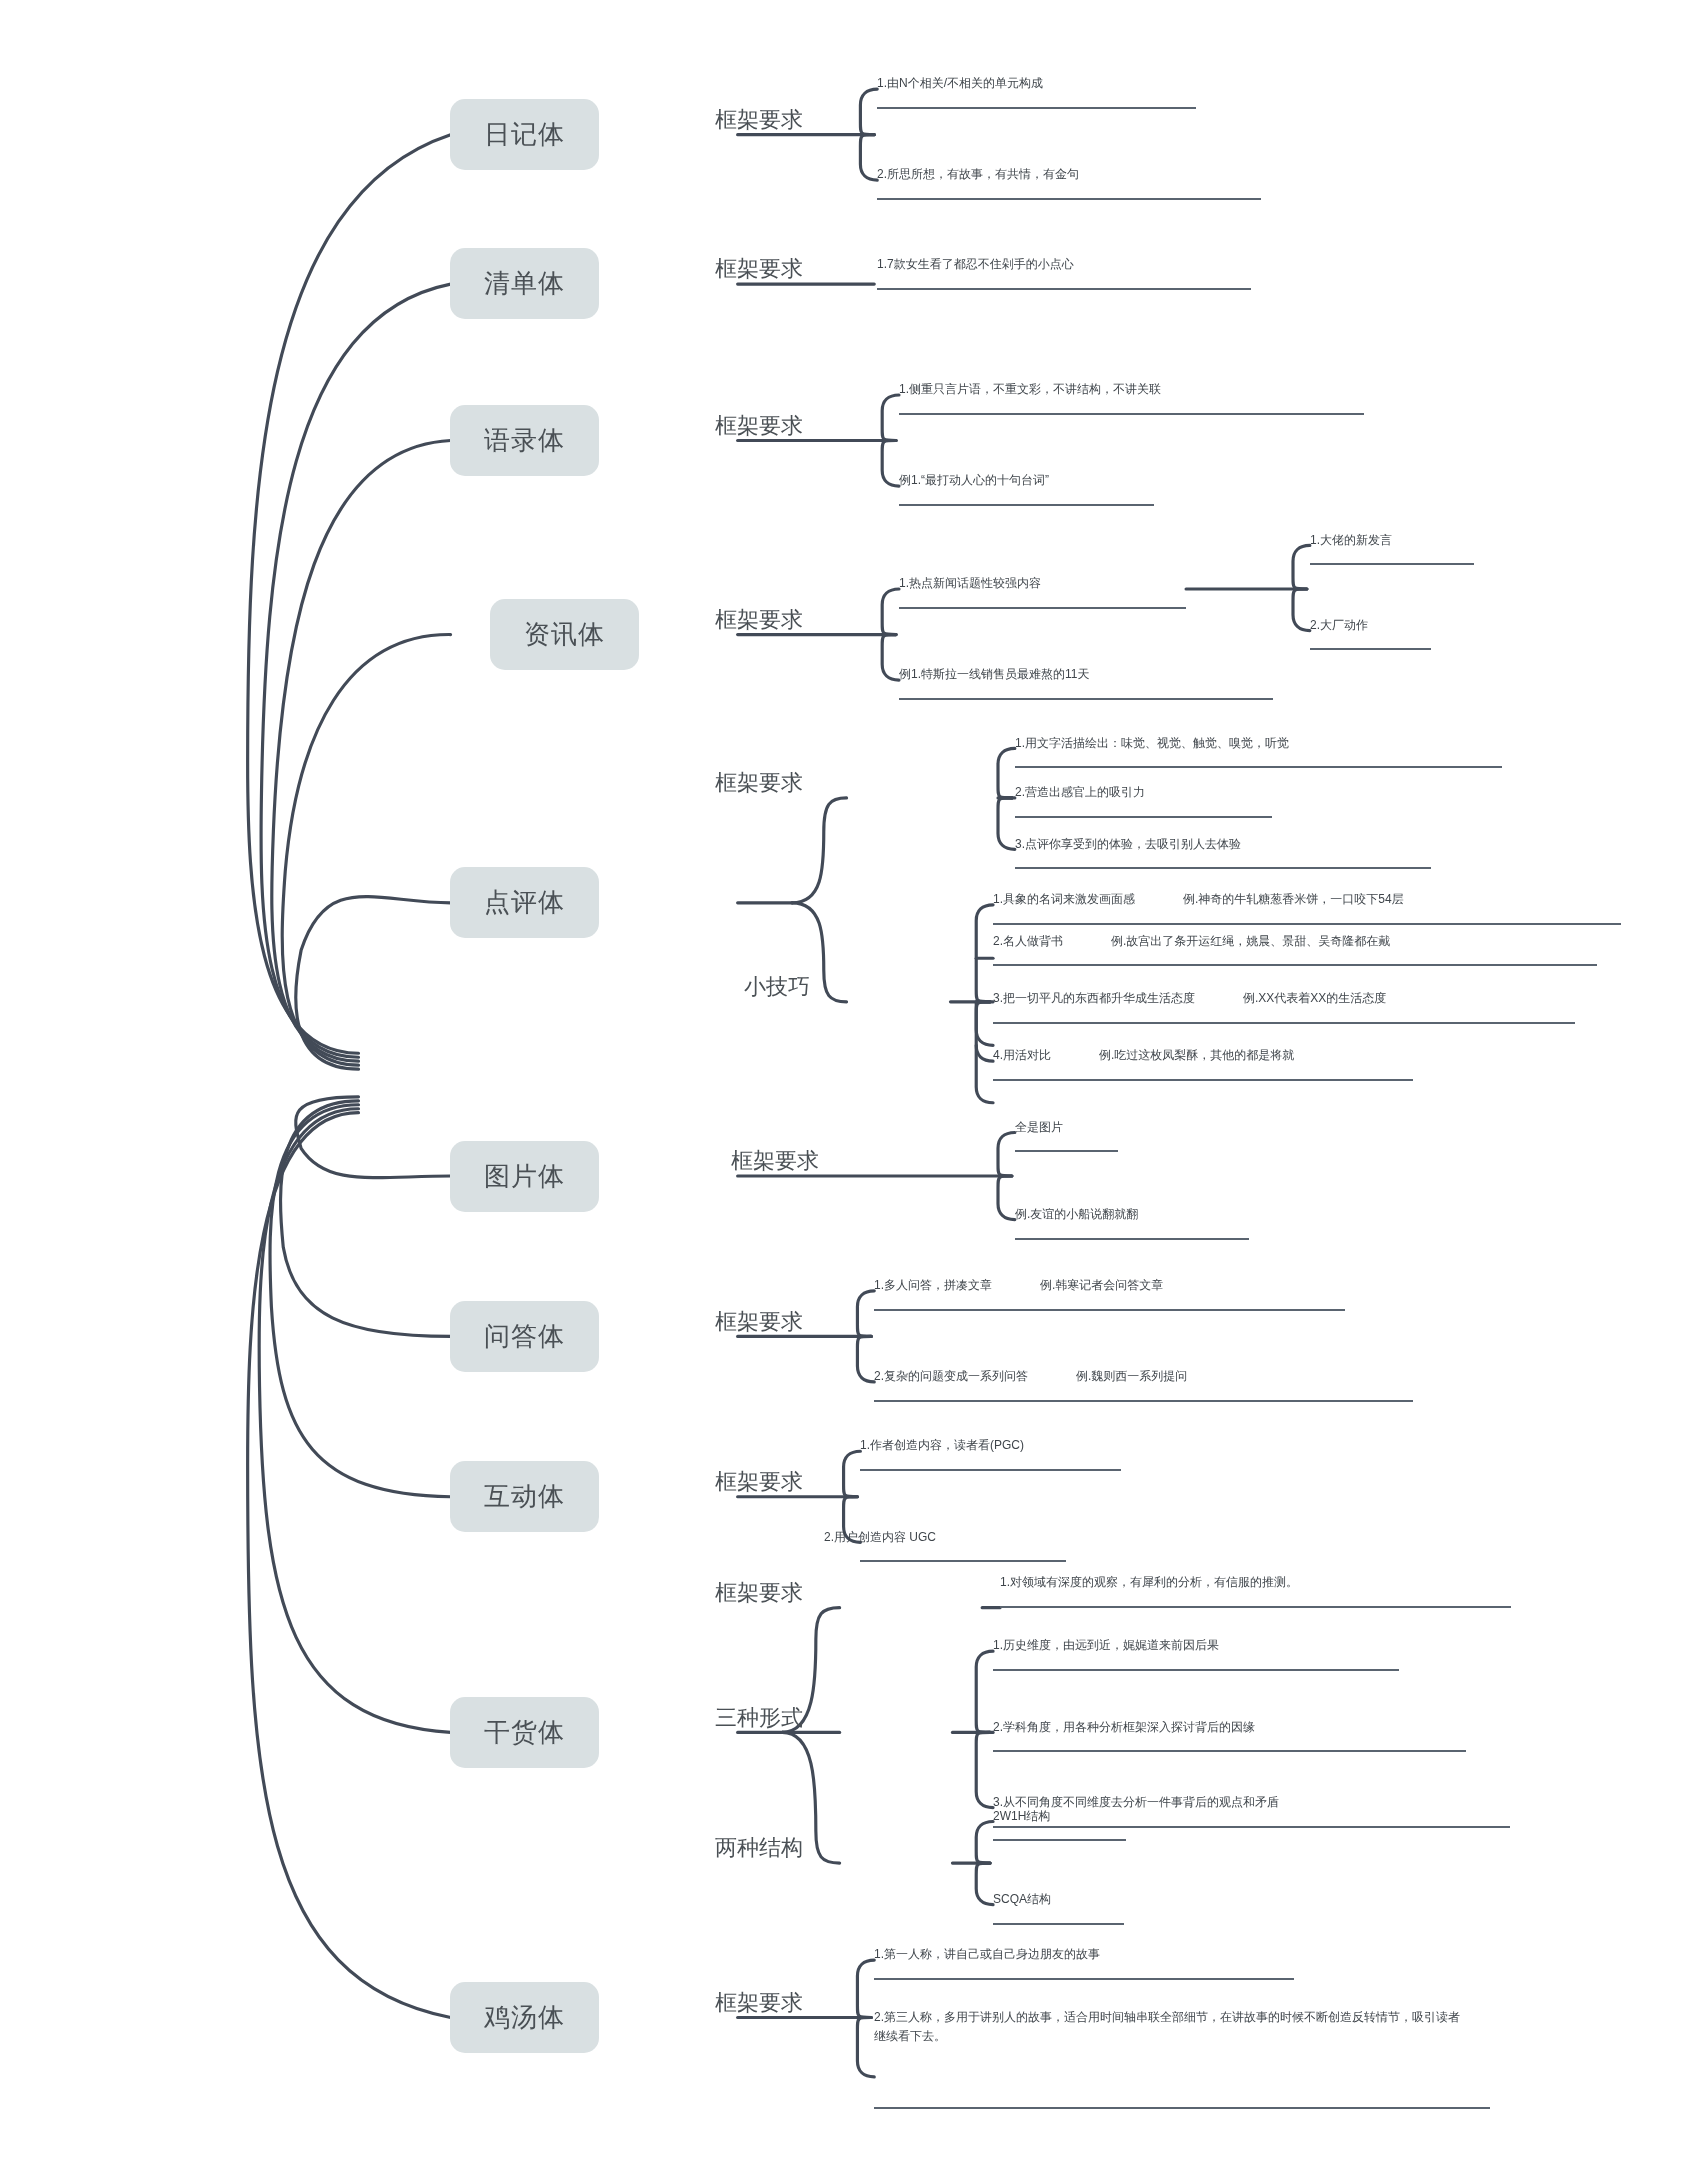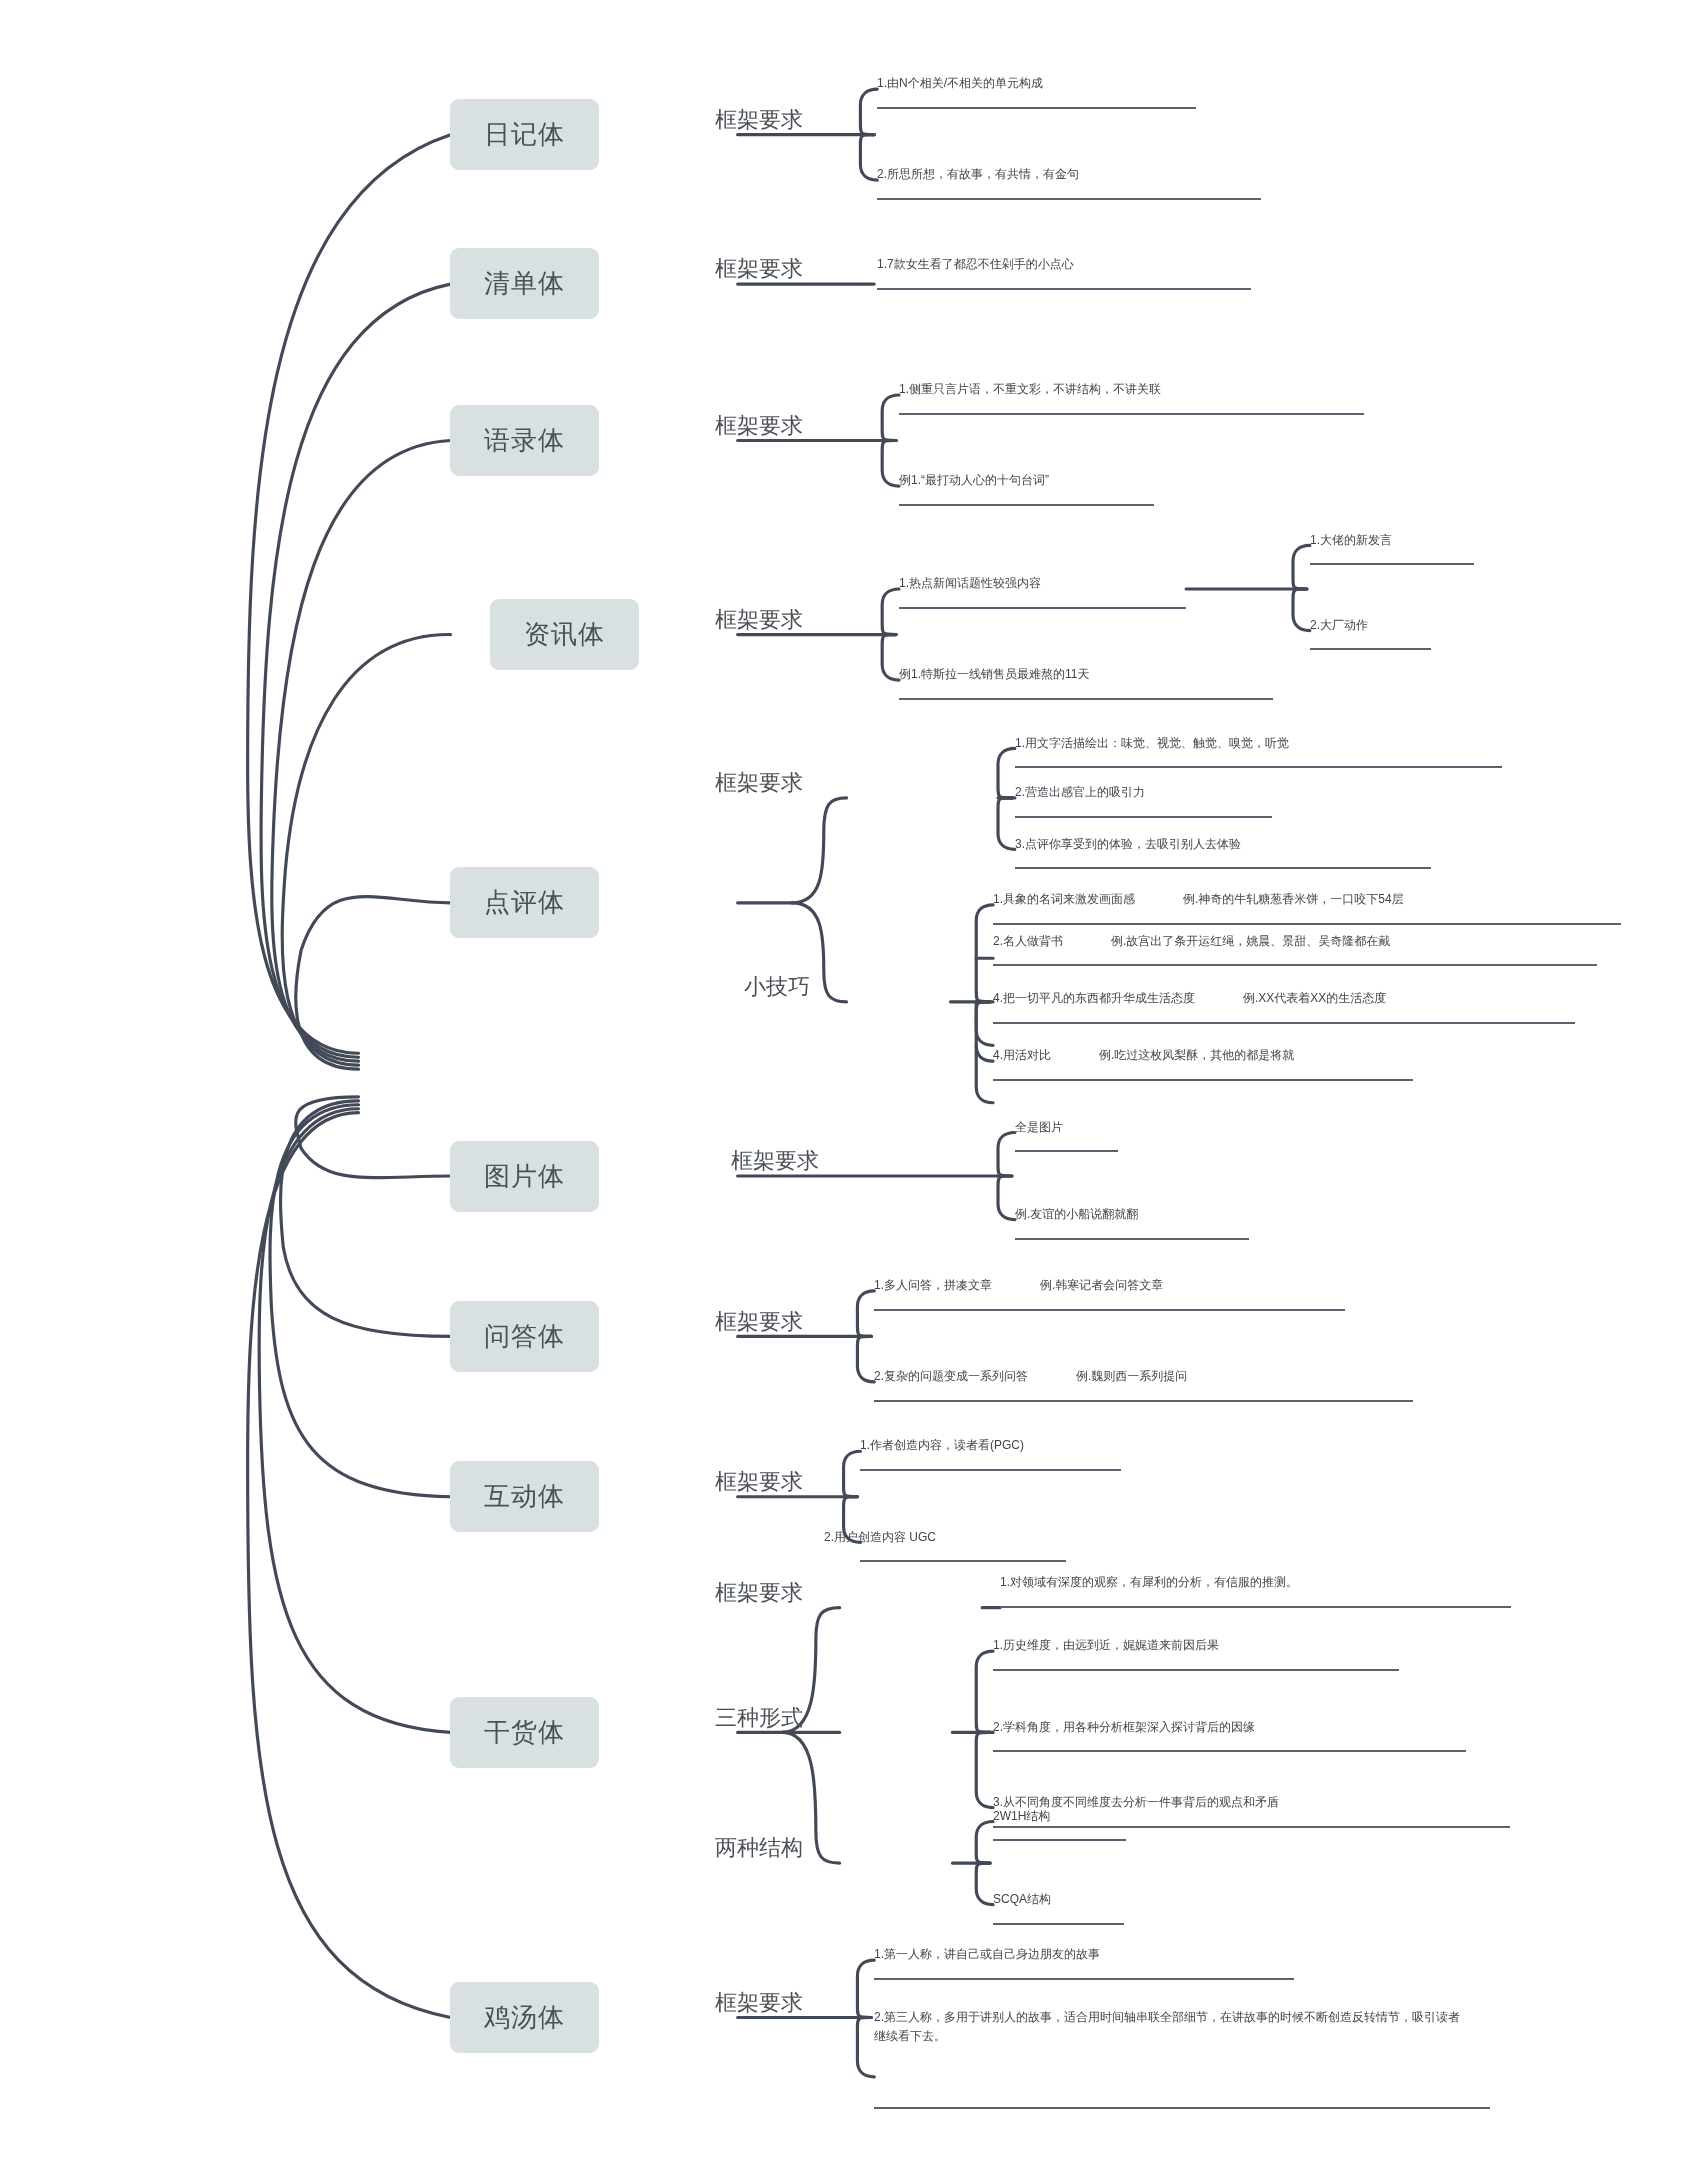--- a/index.html
+++ b/index.html
@@ -36,21 +36,21 @@
     letter-spacing: 2px;
     display: flex;
     align-items: center;
     justify-content: center;
     box-sizing: border-box;
   }
   .branch-node {
     position: absolute;
     background: #d9e0e2;
     color: #4a5055;
-    border-radius: 9px;
+    border-radius: 15px;
     font-size: 26px;
     display: flex;
     align-items: center;
     justify-content: center;
     box-sizing: border-box;
     letter-spacing: 1px;
   }
   .edge-label {
     position: absolute;
     color: #4a5055;
@@ -216,21 +216,21 @@
   <div class="leaf" style="left:1015px; top:786px;">2.营造出感官上的吸引力</div>
   <div class="leaf-underline" style="left:1015px; top:816px; width:257px;"></div>
   <div class="leaf" style="left:1015px; top:838px;">3.点评你享受到的体验，去吸引别人去体验</div>
   <div class="leaf-underline" style="left:1015px; top:867px; width:416px;"></div>
 
   <div class="edge-label" style="left:744px; top:976px;">小技巧</div>
   <div class="leaf" style="left:993px; top:893px;">1.具象的名词来激发画面感　　　　例.神奇的牛轧糖葱香米饼，一口咬下54层</div>
   <div class="leaf-underline" style="left:993px; top:923px; width:628px;"></div>
   <div class="leaf" style="left:993px; top:935px;">2.名人做背书　　　　例.故宫出了条开运红绳，姚晨、景甜、吴奇隆都在戴</div>
   <div class="leaf-underline" style="left:993px; top:964px; width:604px;"></div>
-  <div class="leaf" style="left:993px; top:992px;">4.把一切平凡的东西都升华成生活态度　　　　例.XX代表着XX的生活态度</div>
+  <div class="leaf" style="left:993px; top:992px;">3.把一切平凡的东西都升华成生活态度　　　　例.XX代表着XX的生活态度</div>
   <div class="leaf-underline" style="left:993px; top:1022px; width:582px;"></div>
   <div class="leaf" style="left:993px; top:1049px;">4.用活对比　　　　例.吃过这枚凤梨酥，其他的都是将就</div>
   <div class="leaf-underline" style="left:993px; top:1079px; width:420px;"></div>
 
   <div class="branch-node" style="left:450px; top:1141px; width:149px; height:71px;">
     <span>图片体</span>
   </div>
   <div class="edge-label" style="left:731px; top:1150px;">框架要求</div>
   <div class="leaf" style="left:1015px; top:1121px;">全是图片</div>
   <div class="leaf-underline" style="left:1015px; top:1150px; width:103px;"></div>

